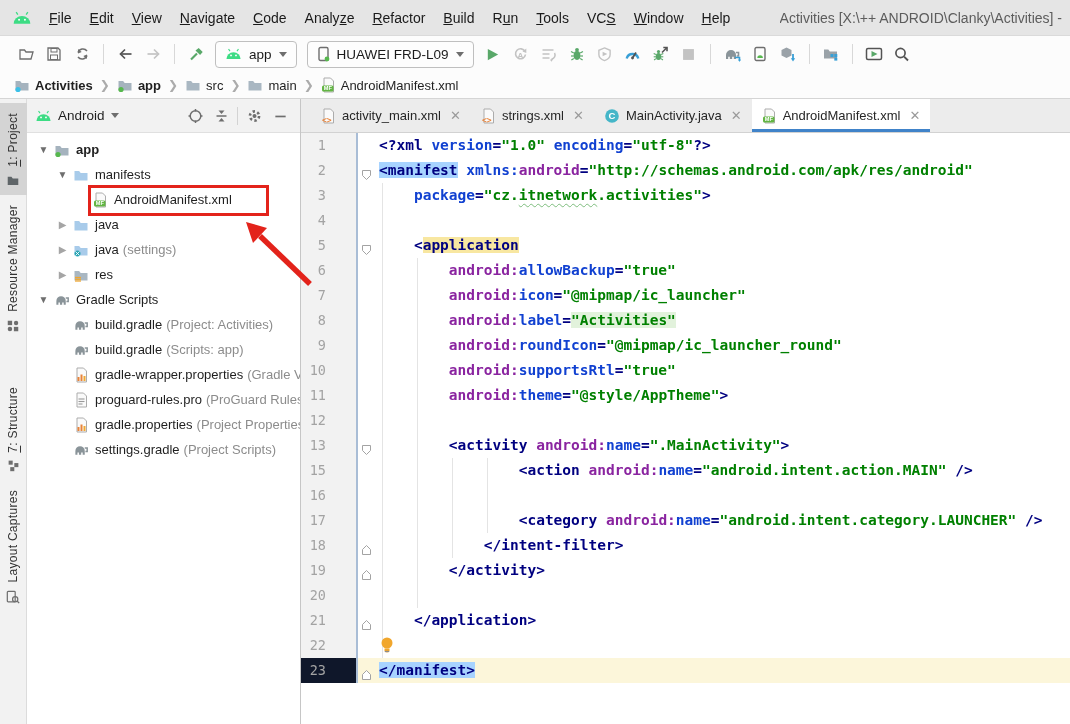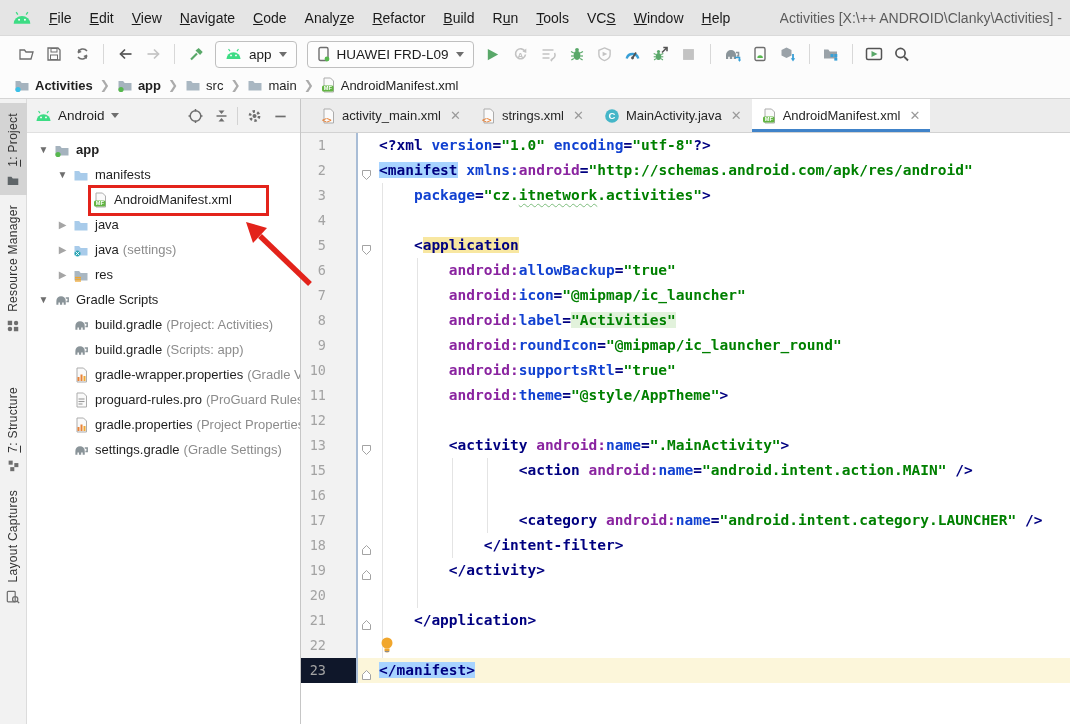--- a/index.html
+++ b/index.html
@@ -566,21 +566,21 @@
         </div>
         <div class="tree-row" style="padding-left:27px">
     <span class="exp"></span>
           <span class="icon ">
             <svg width="18" height="15" viewBox="0 0 18 16">
               <path d="M3,13.5 v-4 a5,5 0 0 1 10,0 v4 h-2.2 v-2.2 h-1.6 v2.2 h-2.4 v-2.2 h-1.6 v2.2 z" fill="#8A9499"></path>
               <path d="M13,6.5 h2.6 v3.6 h-1.9" fill="none" stroke="#8A9499" stroke-width="1.6"></path>
             </svg>
           </span>
           <span class="lbl ">settings.gradle</span>
-          <span class="sfx">(Gradle Settings)</span>
+          <span class="sfx">(Project Scripts)</span>
         </div>
       </div>
   </div>
 
   <div class="editor">
     <div class="tabs" id="tabs">
         <span class="tab ">
     <span class="icon ">
             <svg width="15" height="16" viewBox="0 0 14 16">
               <path d="M2.5,1 h6.5 l3,3 v11 h-9.5 z" fill="#FAFAFA" stroke="#ACACAC"></path>

